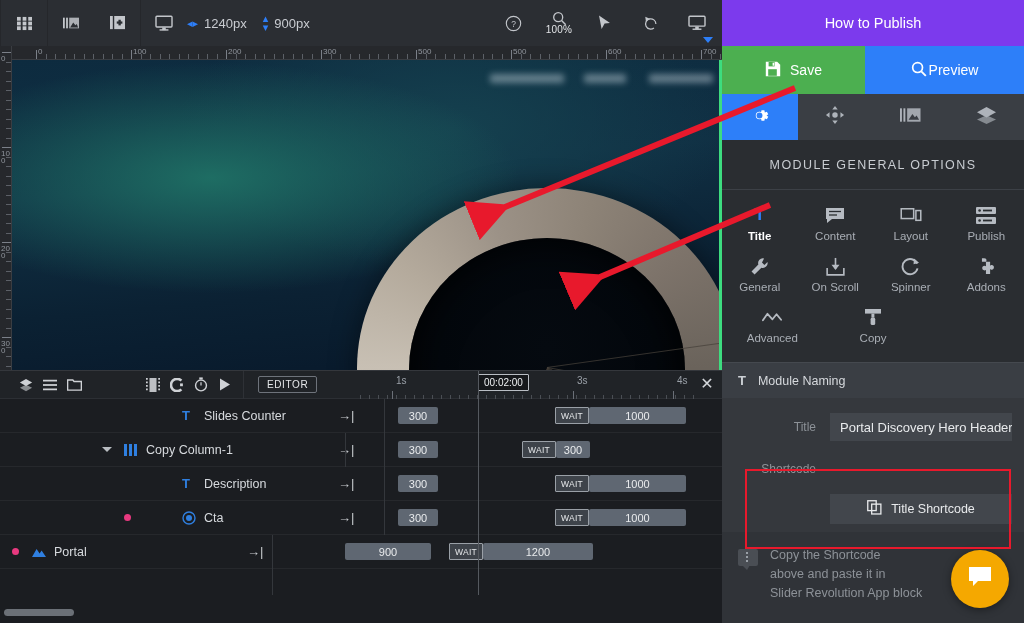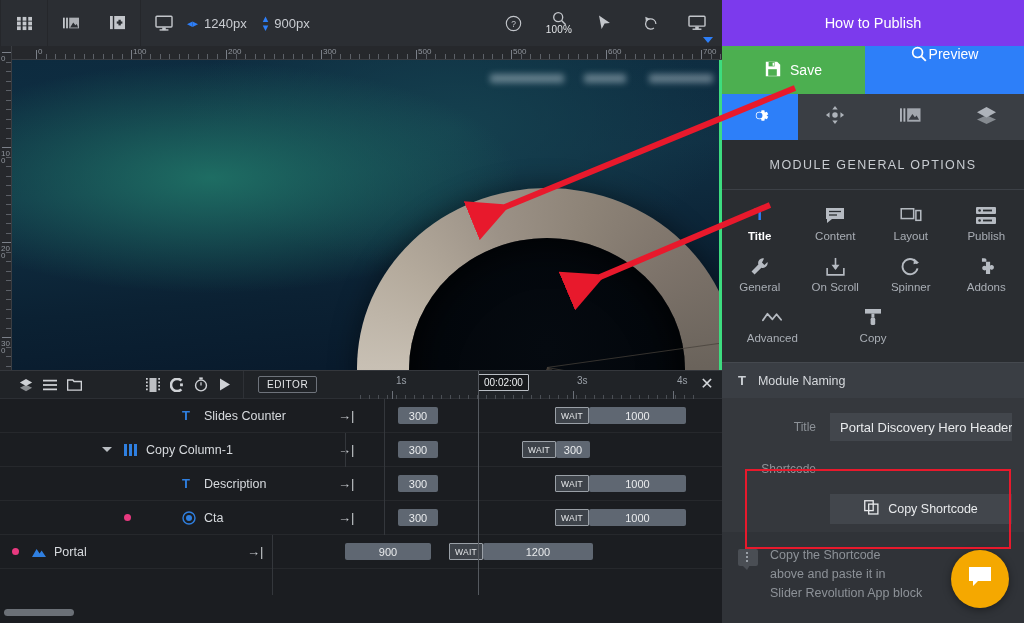--- a/index.html
+++ b/index.html
@@ -188,21 +188,21 @@
     height: 46px; background: #7c3aed; color: #fff; font-size: 14.5px;
     display: flex; align-items: center; justify-content: center;
   }
   #rp-actions { display: flex; height: 48px; }
   #btn-save {
     width: 143px; background: #4caf50; color: #fff; display: flex;
     align-items: center; justify-content: center; gap: 9px; font-size: 14px;
   }
   #btn-preview {
     flex: 1; background: #2d7ff9; color: #fff; display: flex;
-    align-items: flex-start; justify-content: center; gap: 2px; font-size: 14px;
+    align-items: center; justify-content: center; gap: 2px; font-size: 14px;
   }
   #rp-tabs { display: flex; height: 46px; background: #3a3e44; }
   .rp-tab {
     flex: 1; display: flex; align-items: center; justify-content: center;
     color: #aeb3ba;
   }
   .rp-tab.active { background: #2d7ff9; color: #fff; }
   #rp-section-title {
     height: 50px; display: flex; align-items: center; justify-content: center;
     color: #c8ccd1; font-size: 12.5px; letter-spacing: 1.4px;
@@ -921,21 +921,21 @@
       <div class="copy-row">
         <div id="copy-btn">
           <span>
             <svg width="15" height="15" viewBox="0 0 16 16">
                 <g fill="none" stroke="currentColor" stroke-width="1.4">
                   <rect x="0.8" y="0.8" width="9" height="10.5"></rect>
                   <rect x="5" y="4.4" width="9.8" height="10.5"></rect>
                 </g>
               </svg>
           </span>
-          <span>Copy Shortcode</span>
+          <span>Title Shortcode</span>
         </div>
       </div>
     </div>
 
     <div id="hint">
       <div id="hint-ico">
           <span class="dots"></span>
         </div>
       <div>
         <div>Copy the Shortcode</div>

